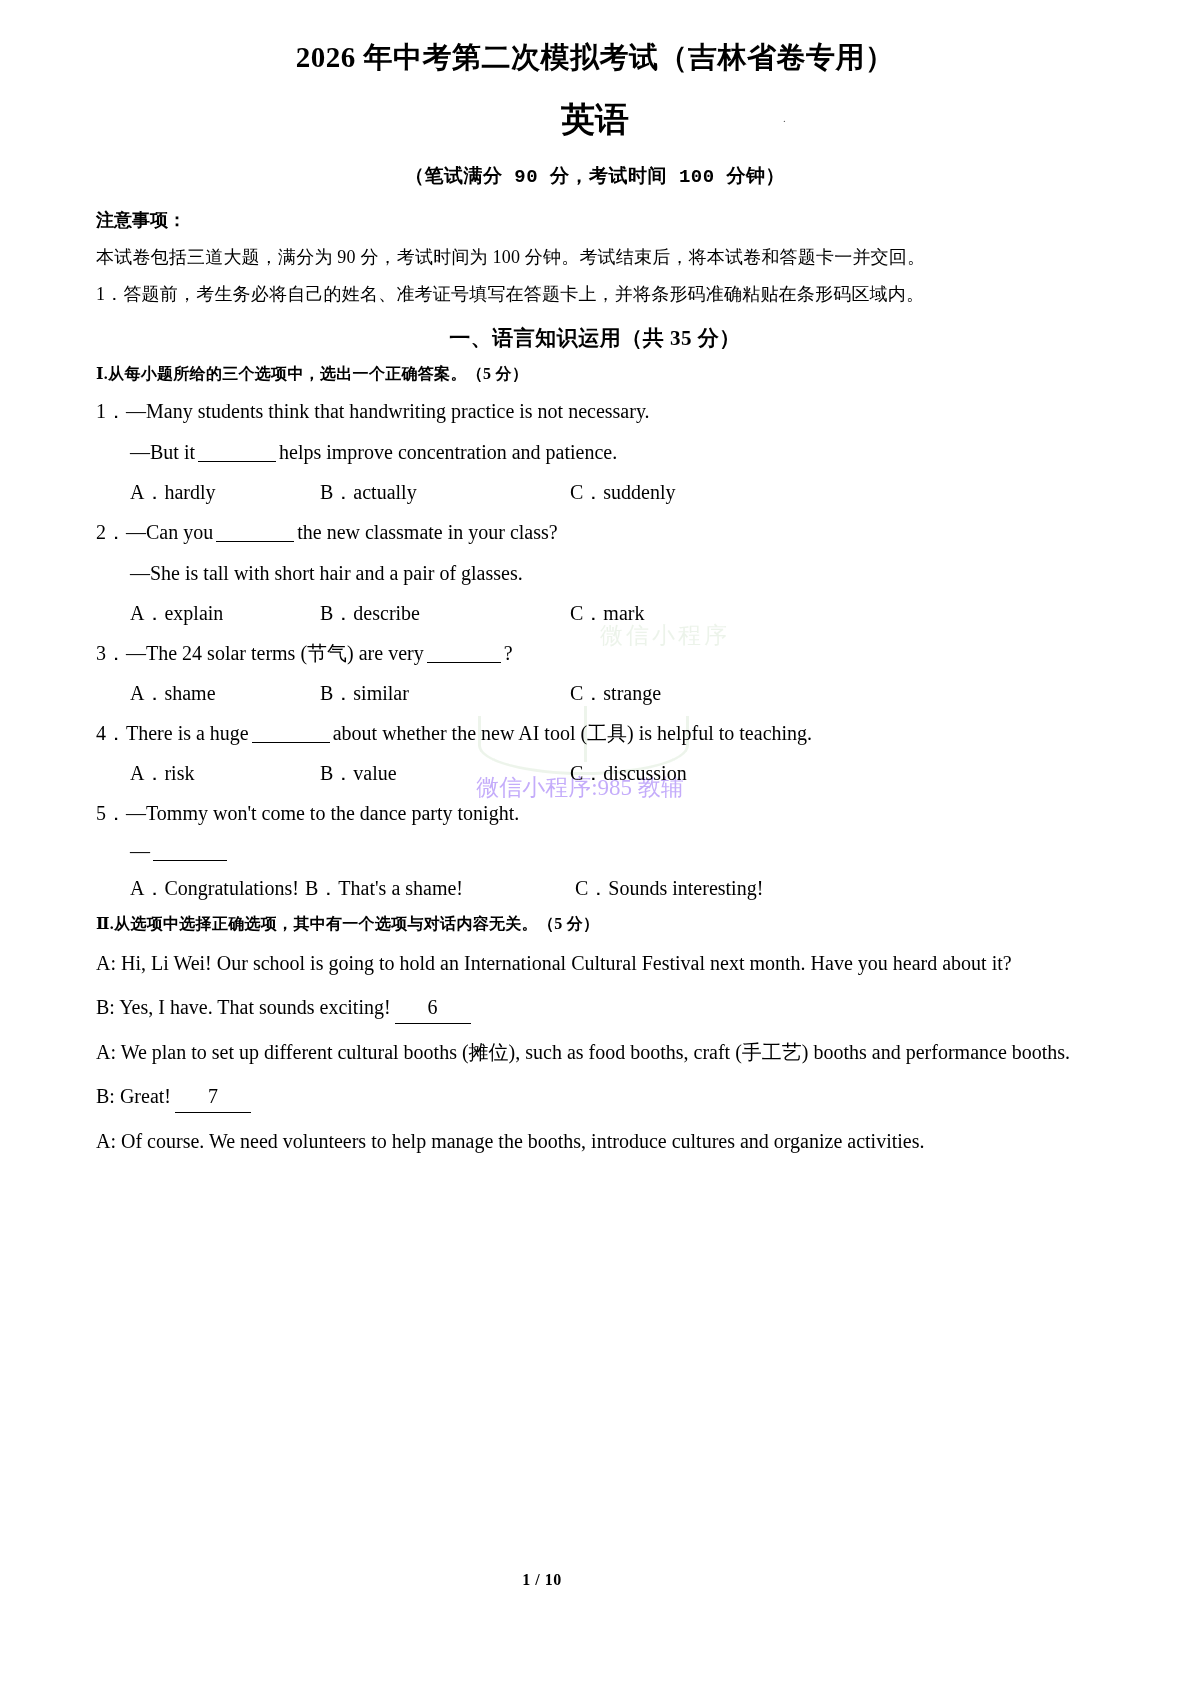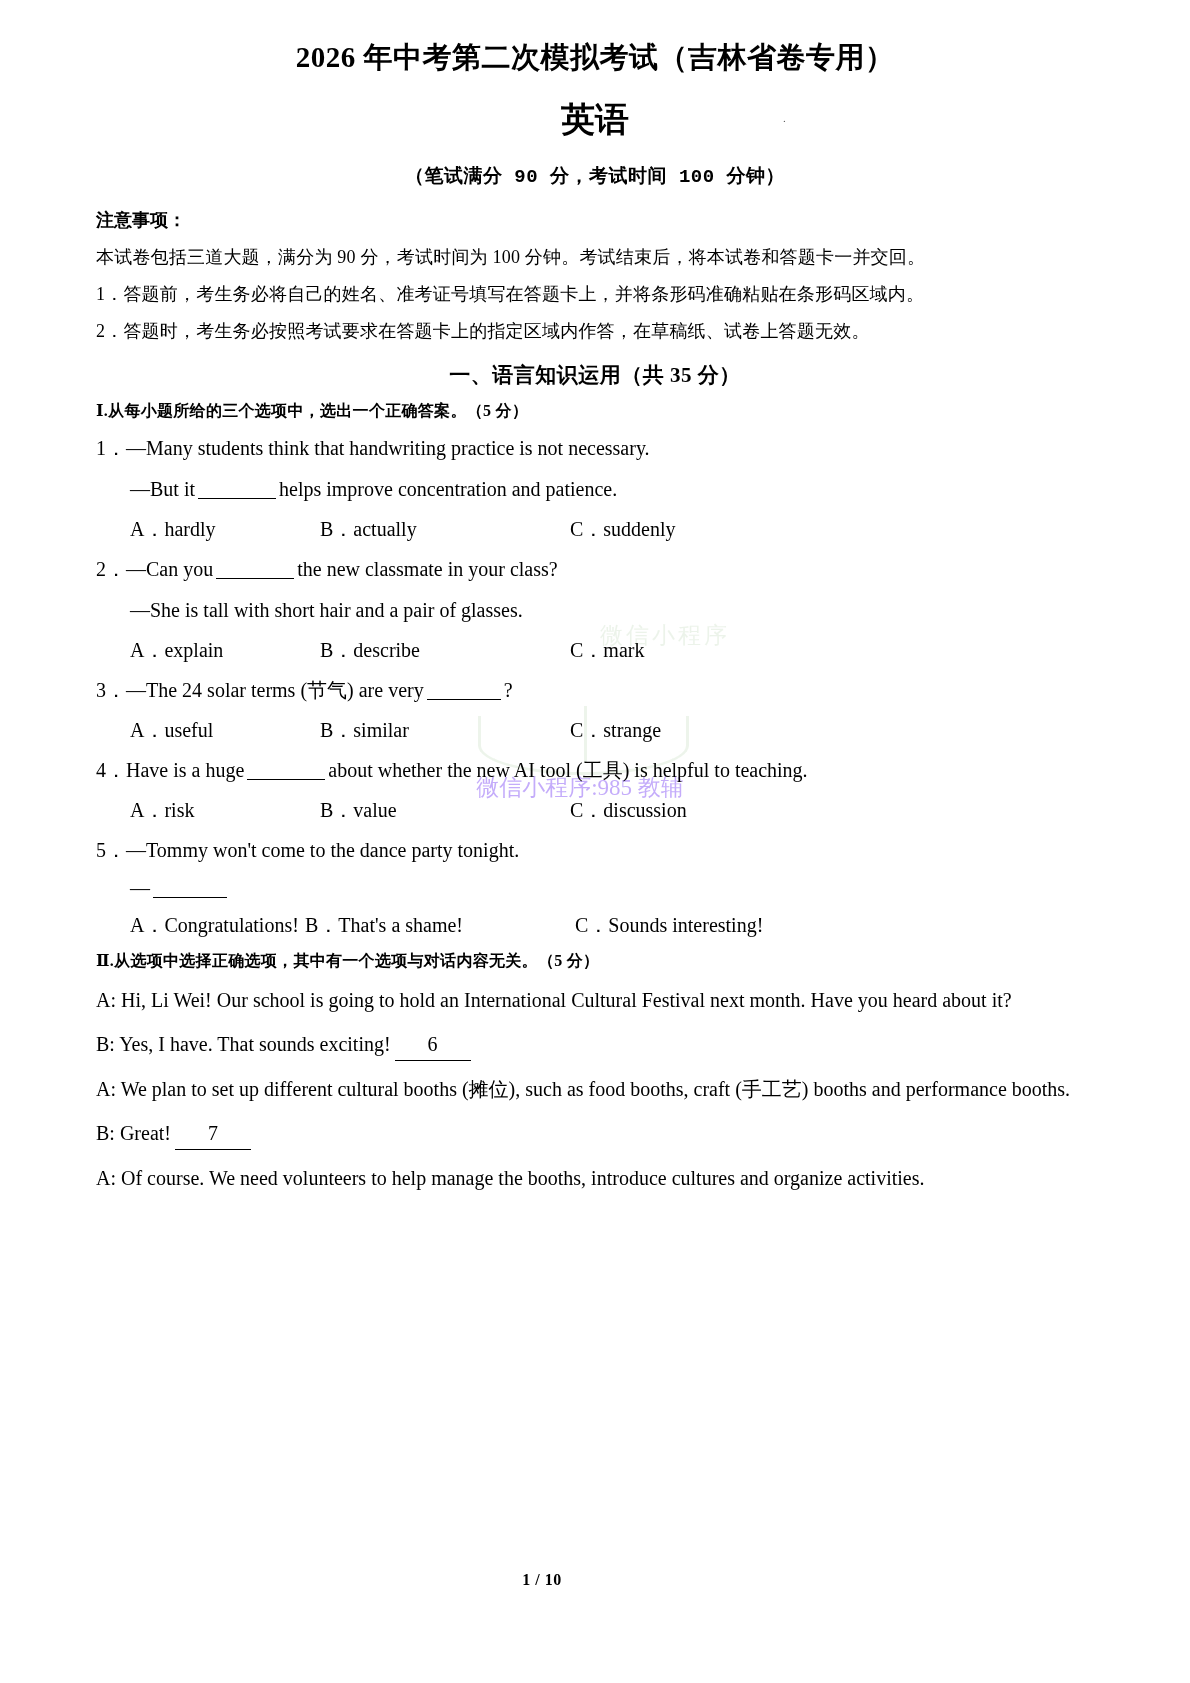--- a/index.html
+++ b/index.html
@@ -235,21 +235,20 @@
 
   <div class="content">
 
     <h1 class="doc-title">2026 年中考第二次模拟考试（吉林省卷专用）</h1>
     <h2 class="doc-subject">英语</h2>
     <div class="doc-meta">（笔试满分 90 分，考试时间 100 分钟）</div>
 
     <div class="notice-head">注意事项：</div>
     <div class="notice-line">本试卷包括三道大题，满分为 90 分，考试时间为 100 分钟。考试结束后，将本试卷和答题卡一并交回。</div>
     <div class="notice-line">1．答题前，考生务必将自己的姓名、准考证号填写在答题卡上，并将条形码准确粘贴在条形码区域内。</div>
-    <div class="notice-line">2．答题时，考生务必按照考试要求在答题卡上的指定区域内作答，在草稿纸、试卷上答题无效。</div>
 
     <div class="section-title">一、语言知识运用（共 35 分）</div>
     <div class="part-title">Ⅰ.从每小题所给的三个选项中，选出一个正确答案。（5 分）</div>
 
     <div class="q-line">
       <span class="q-num">1．</span><span>—Many students think that handwriting practice is not necessary.</span>
     </div>
     <div class="q-line q-sub">
       <span>—But it</span><span class="blank"></span><span>helps improve concentration and patience.</span>
     </div>
@@ -266,27 +265,27 @@
     <div class="opts">
       <span class="opt o1">A．explain</span>
       <span class="opt o2">B．describe</span>
       <span class="opt o3">C．mark</span>
     </div>
 
     <div class="q-line">
       <span class="q-num">3．</span><span>—The 24 solar terms (节气) are very</span><span class="blank short"></span><span>?</span>
     </div>
     <div class="opts">
-      <span class="opt o1">A．useful</span>
+      <span class="opt o1">A．shame</span>
       <span class="opt o2">B．similar</span>
       <span class="opt o3">C．strange</span>
     </div>
 
     <div class="q-line">
-      <span class="q-num">4．</span><span>Have is a huge</span><span class="blank"></span><span>about whether the new AI tool (工具) is helpful to teaching.</span>
+      <span class="q-num">4．</span><span>There is a huge</span><span class="blank"></span><span>about whether the new AI tool (工具) is helpful to teaching.</span>
     </div>
     <div class="opts">
       <span class="opt o1">A．risk</span>
       <span class="opt o2">B．value</span>
       <span class="opt o3">C．discussion</span>
     </div>
 
     <div class="q-line">
       <span class="q-num">5．</span><span>—Tommy won't come to the dance party tonight.</span>
     </div>

